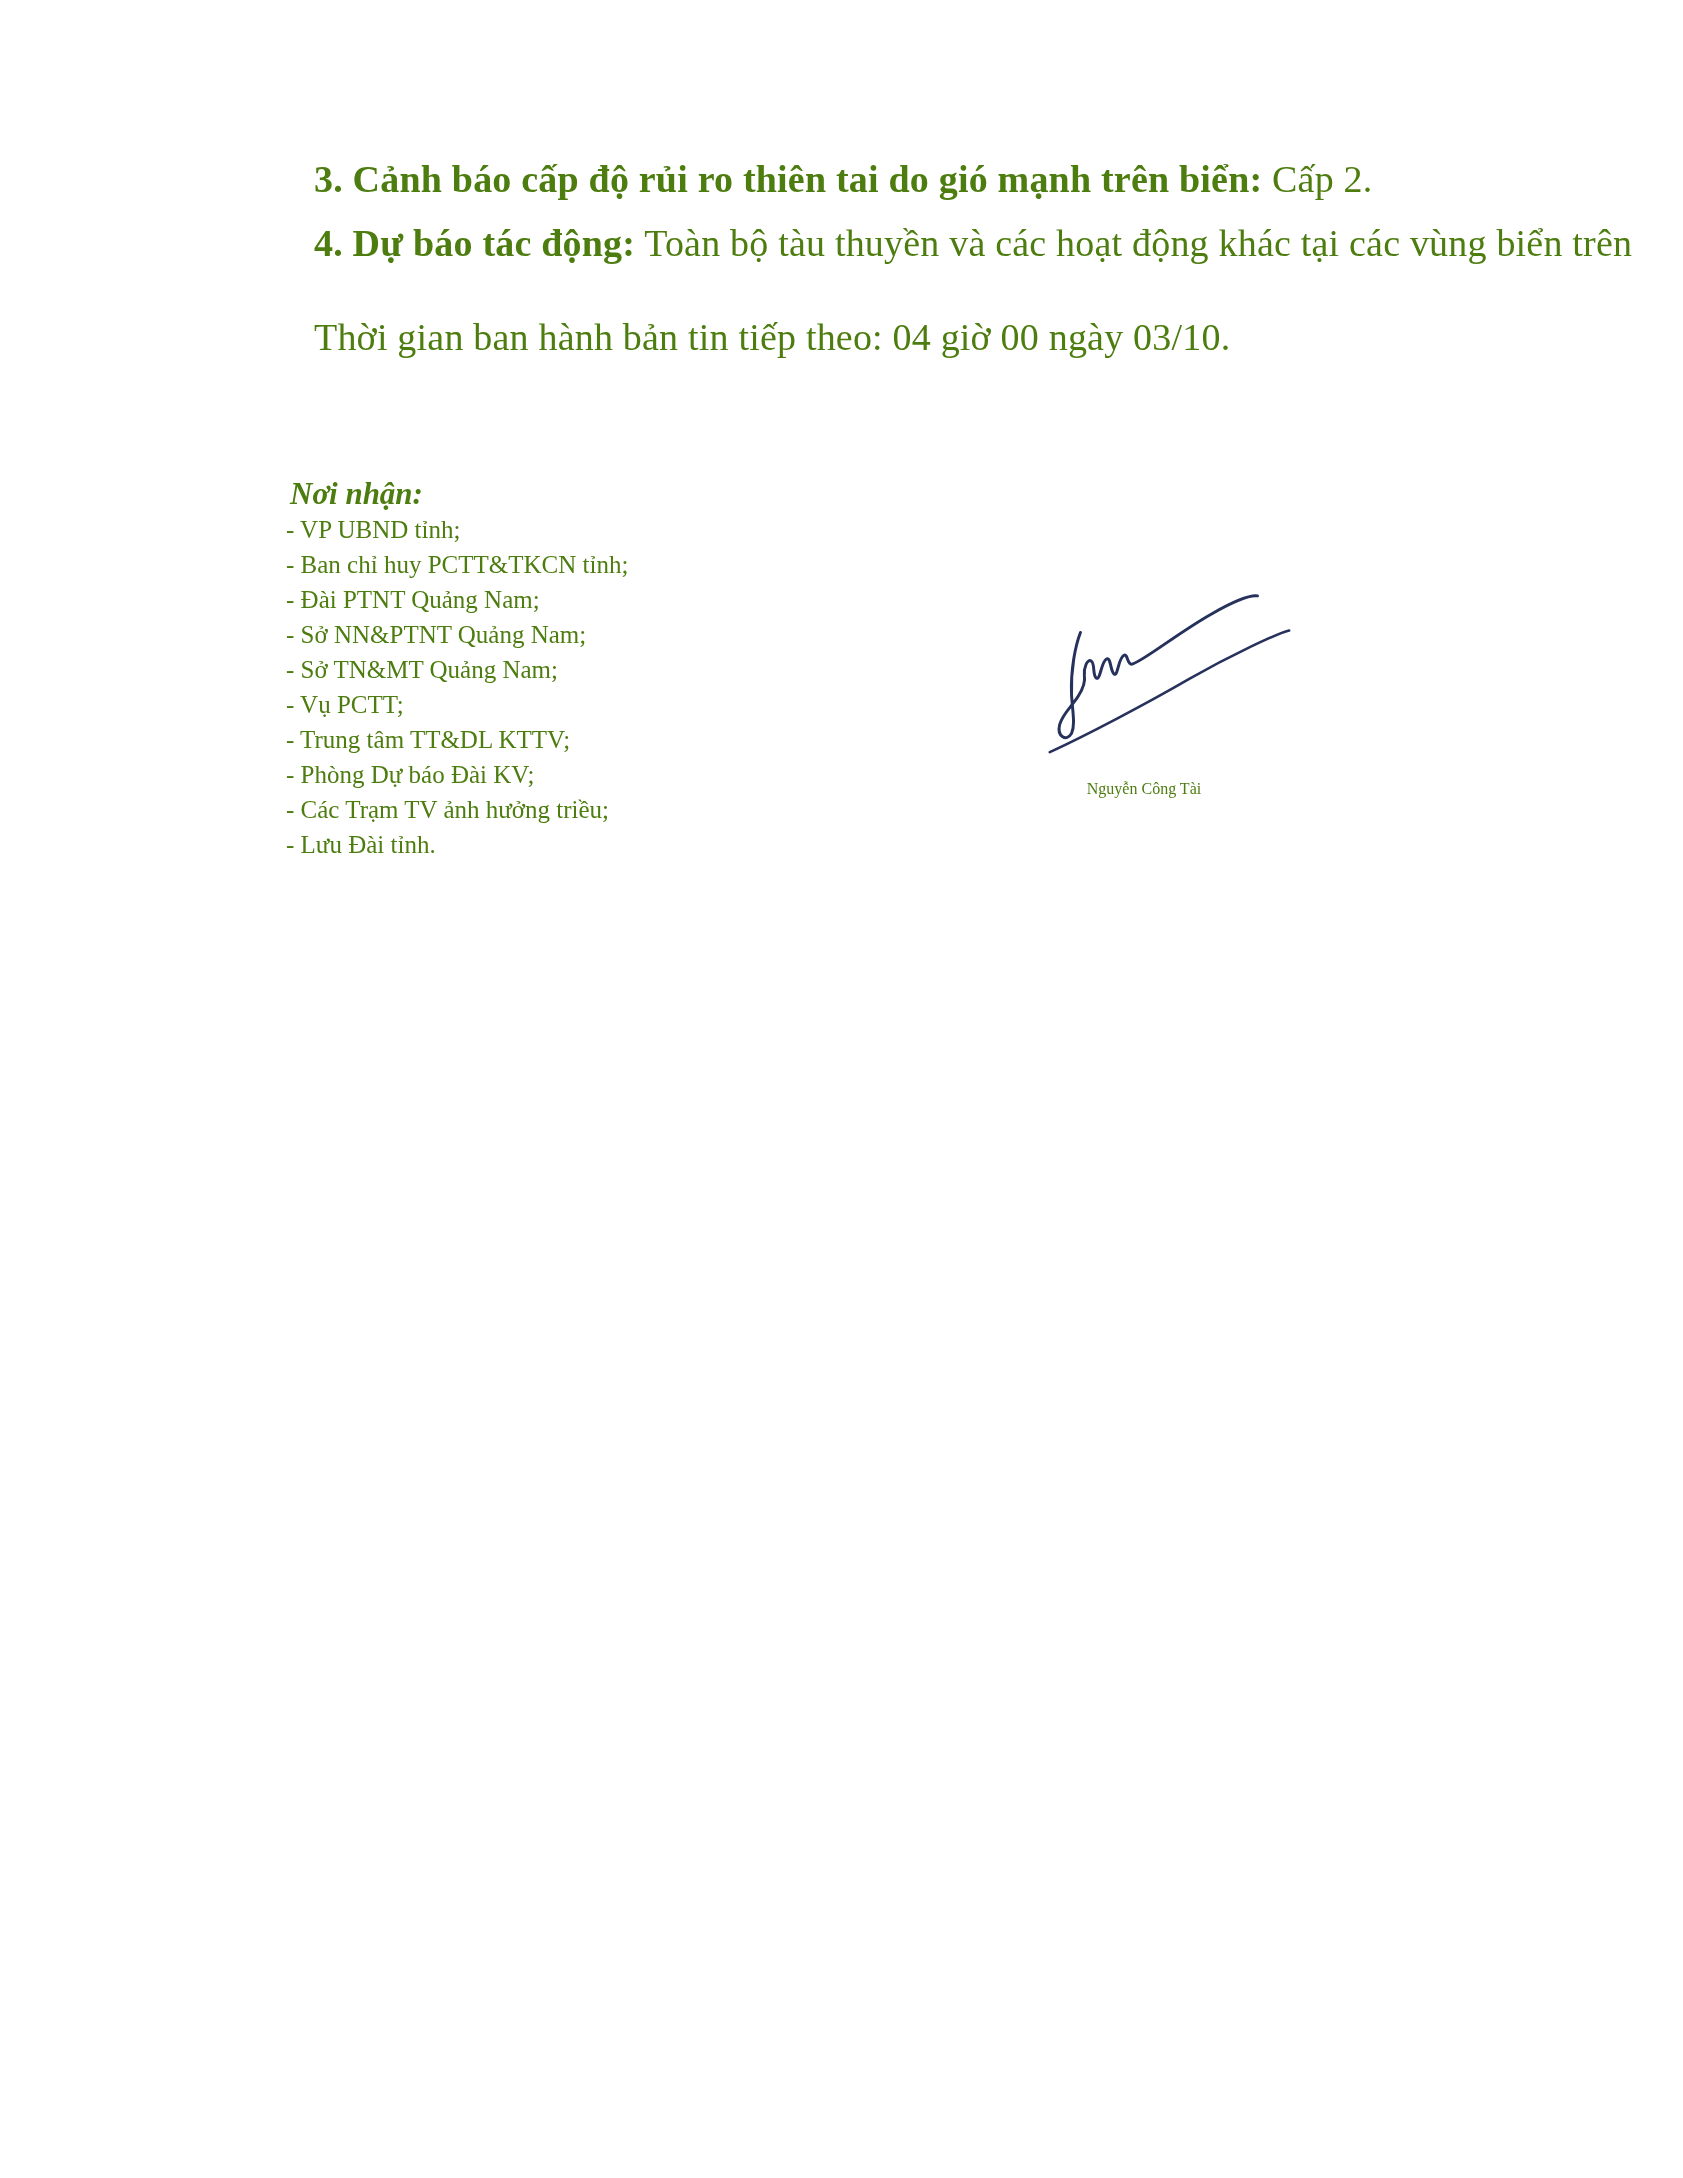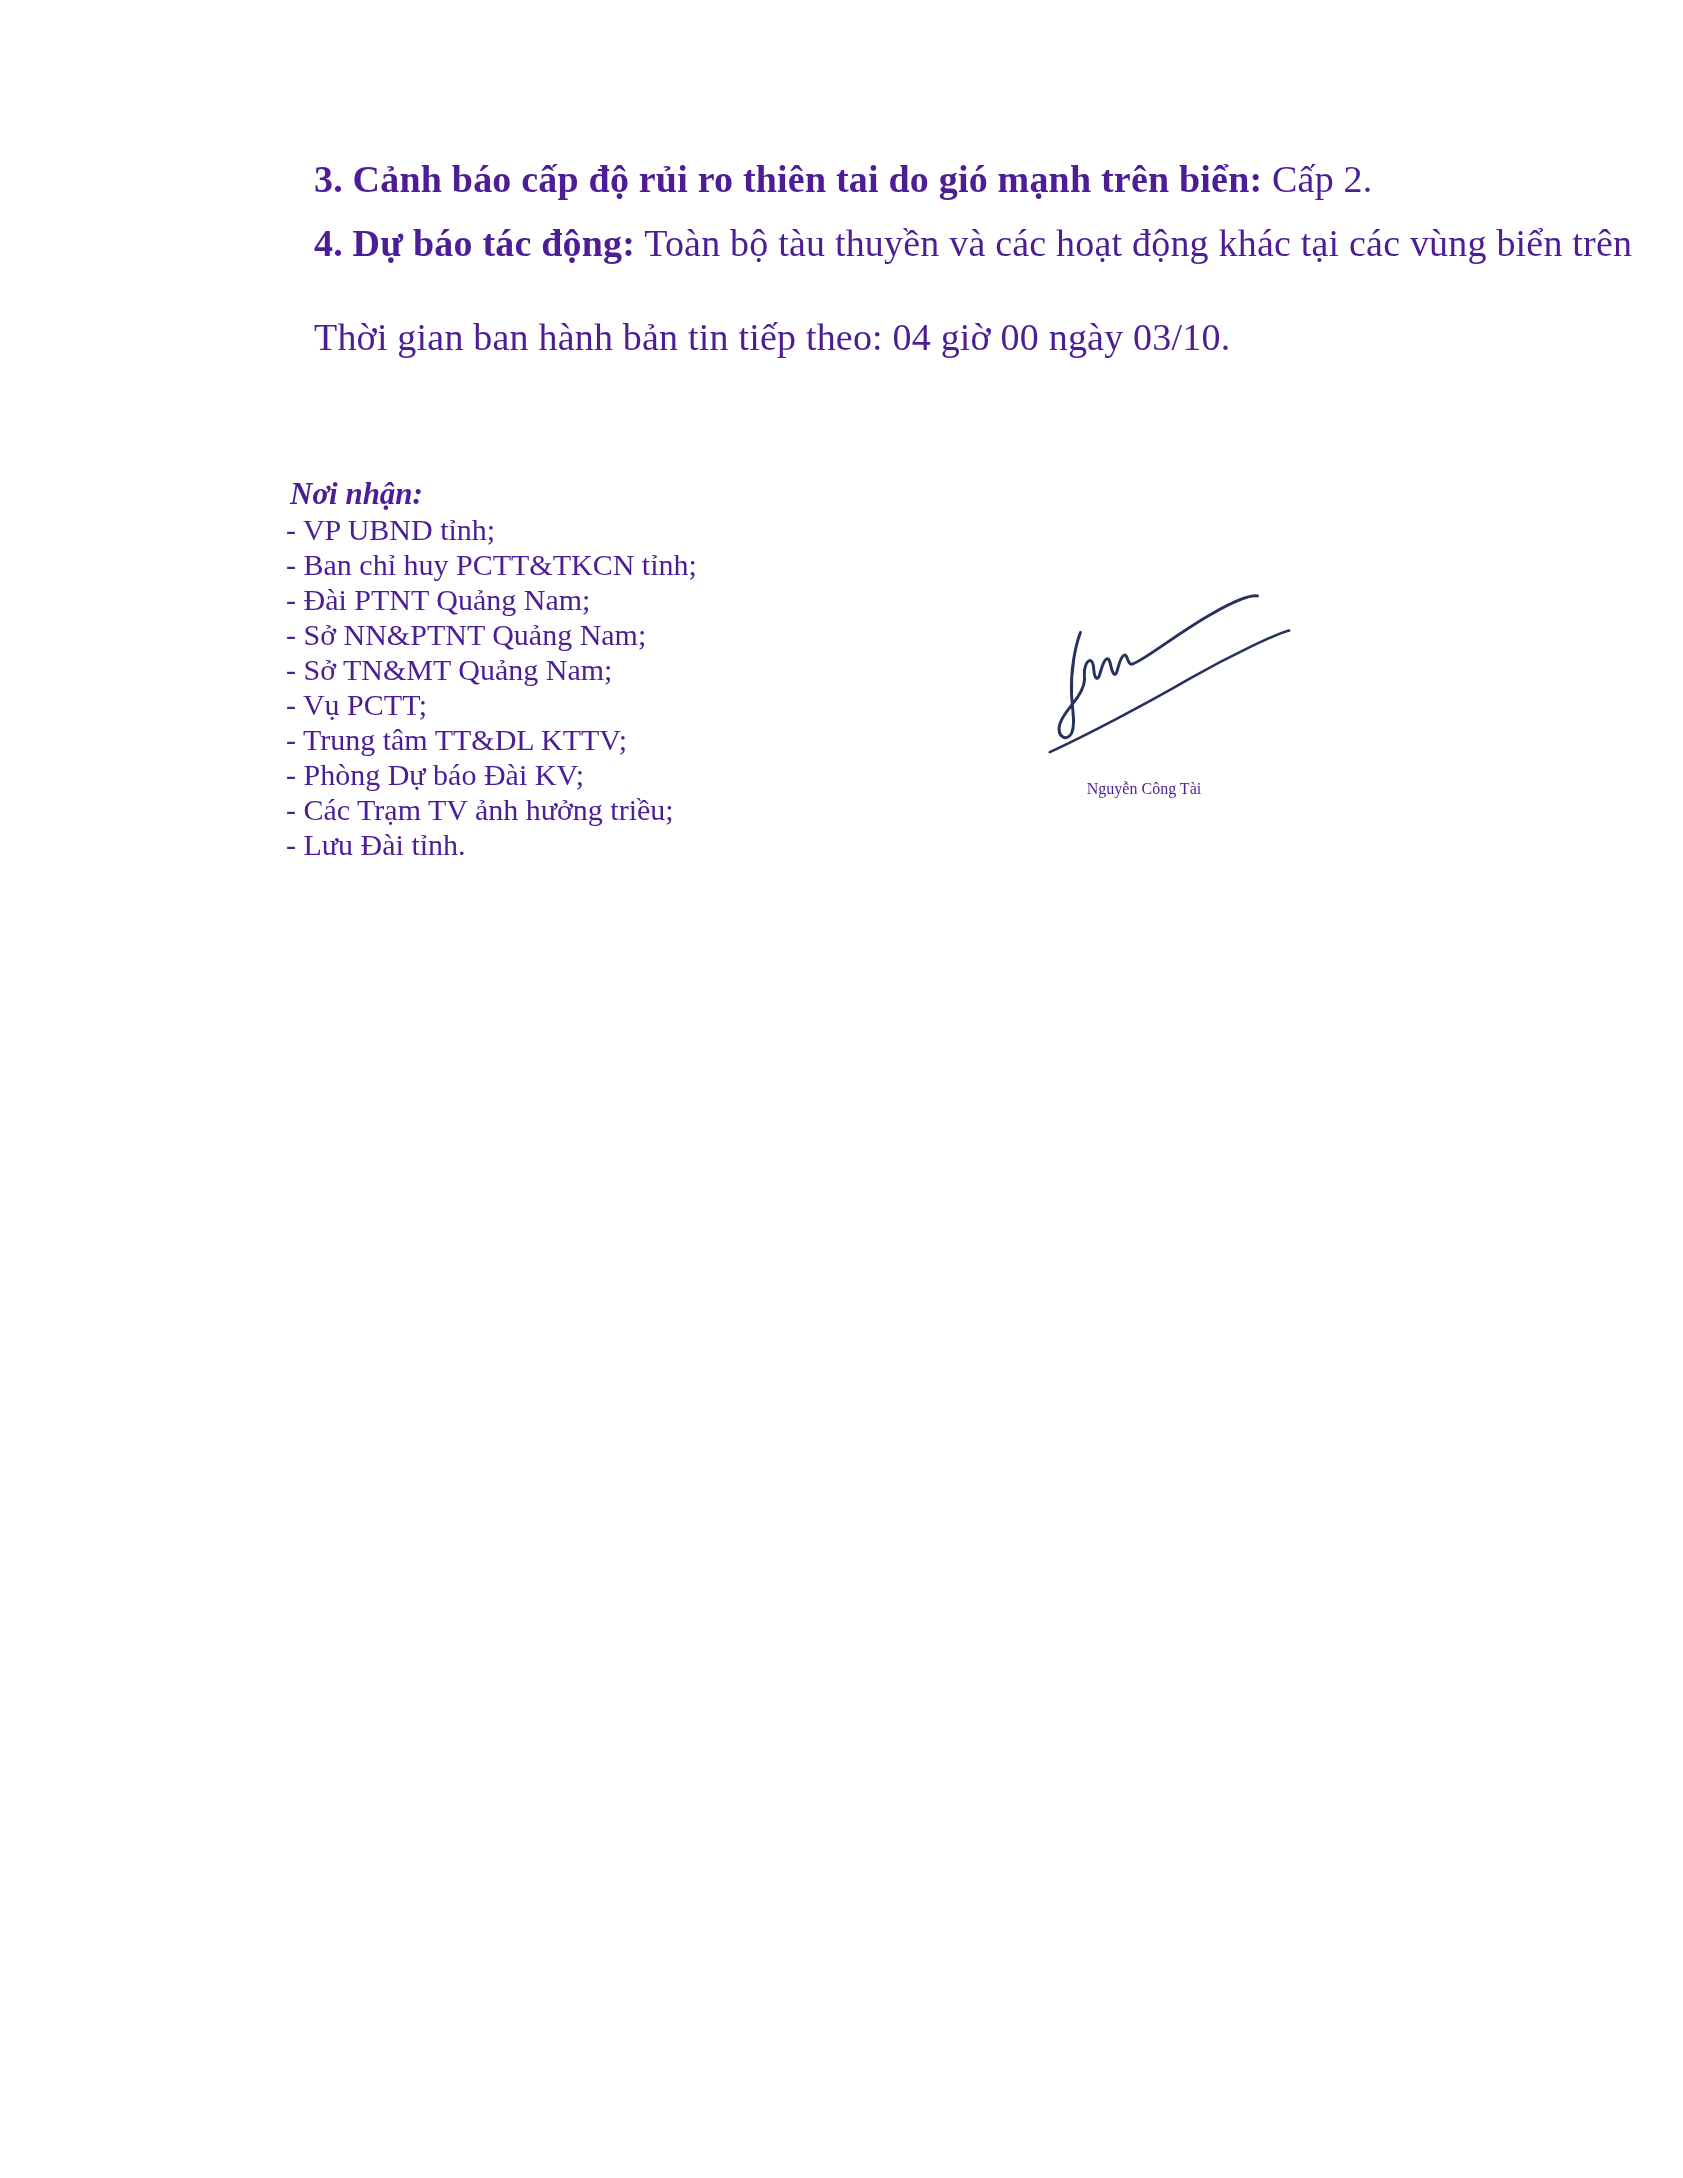--- a/index.html
+++ b/index.html
@@ -6,21 +6,21 @@
     margin: 0;
     padding: 0;
     background: #ffffff;
   }
   #page {
     position: relative;
     width: 1683px;
     height: 2178px;
     background: #ffffff;
     font-family: "Liberation Serif", "DejaVu Serif", serif;
-    color: #4c1d95;
+    color: #4d7c0f;
     overflow: hidden;
     text-decoration: underline;
   }
   .abs { position: absolute; }
   .body-line {
     font-size: 38px;
     line-height: 46px;
     white-space: nowrap;
     letter-spacing: 0.2px;
   }
@@ -29,21 +29,21 @@
   .para {
     width: 1307px;
   }
   .recipients-title {
     font-size: 31px;
     font-weight: bold;
     font-style: italic;
     white-space: nowrap;
   }
   .recipient-list {
-    font-size: 30px;
+    font-size: 25px;
     line-height: 35px;
   }
   .recipient-list .item {
     white-space: nowrap;
   }
   .sign-block {
     width: 376px;
     text-align: center;
   }
   .sign-title {

